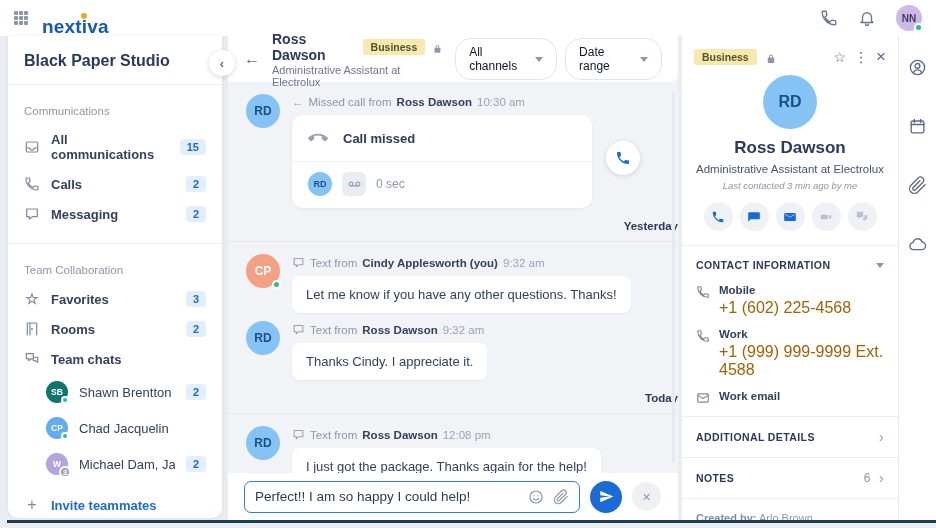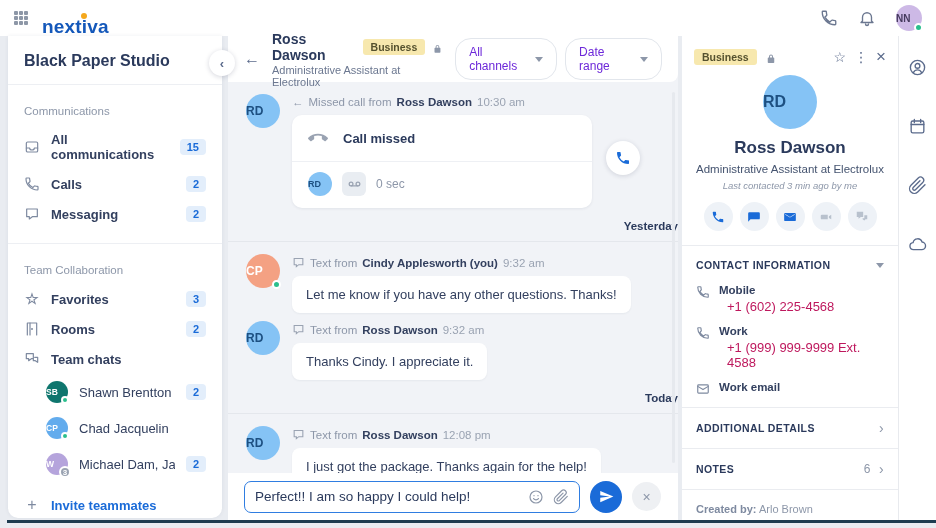--- a/index.html
+++ b/index.html
@@ -9,21 +9,21 @@
 
   
   .topbar { flex:none; height:36px; background:#fff; display:flex; align-items:center; padding:0 14px; }
   .grid-icon { width:14px; height:14px; display:grid; grid-template-columns:repeat(3,4px); grid-template-rows:repeat(3,4px); gap:1px; margin-right:14px; cursor:pointer; }
   .grid-icon span { background:#8d97a7; border-radius:1px; }
   .logo { position:relative; font-size:19px; font-weight:bold; color:#1458ba; letter-spacing:.2px; cursor:pointer;margin-top:18px; }
   .logo .logo-dot { position:absolute; left:39px; top:-3px; width:6px; height:6px; border-radius:50%; background:#f5a81c; }
   .topbar-right { margin-left:auto; display:flex; align-items:center; gap:20px; }
   .tb-icon { width:18px; height:18px; color:#6b7790; cursor:pointer; }
   .tb-icon svg { width:100%; height:100%; }
-  .avatar { border-radius:50%; display:flex; align-items:center; font-weight:bold; position:relative; flex:none; }
+  .avatar { border-radius:50%; display:flex; align-items:center; justify-content:center; font-weight:bold; position:relative; flex:none; }
   .tb-avatar { width:26px; height:26px; background:#cdb9e6; color:#453a5e; font-size:10px; cursor:pointer; }
   .presence { position:absolute; right:-1px; bottom:-1px; width:9px; height:9px; border-radius:50%; background:#2abf8d; border:2px solid #fff; }
 
   
   .main { flex:1; min-height:0; display:flex; background:#e9ecf1; }
   .footer { flex:none; height:8px; background:#e9ecf1; position:relative; }
   .footer .dark-line { position:absolute; left:7px; right:0; top:0; height:3px; background:#1d3c50; }
 
   
   .sidebar { flex:none; width:214px; margin-left:8px; margin-bottom:2px; background:#fff; border-radius:0 0 10px 10px; position:relative; display:flex; flex-direction:column; box-shadow:0 0 4px rgba(25,40,70,.07); }
@@ -46,21 +46,21 @@
   .chat-col { flex:1; min-width:0; margin-left:6px; display:flex; flex-direction:column; background:#f1f3f7; }
   .chat-header { flex:none; height:46px; background:#fff; border-radius:0 0 8px 0; display:flex; align-items:center; padding:0 16px; gap:12px; }
   .back-arrow { font-size:16px; color:#5b6b8c; cursor:pointer; }
   .ch-name-row { display:flex; align-items:center; gap:7px; }
   .ch-name { font-size:14px; font-weight:bold; color:#2b3a5c; }
   .biz-badge { background:#f7e8ae; color:#55512e; font-size:10.5px; font-weight:bold; padding:2px 8px; border-radius:3px; }
   .lock-icon { width:12px; height:12px; color:#8d97a9; }
   .lock-icon svg { width:100%; height:100%; }
   .ch-subtitle { font-size:11px; color:#6b7790; margin-top:1px; }
   .filters { margin-left:auto; display:flex; gap:8px; }
-  .pill { display:flex; align-items:center; gap:7px; border:1px solid #e2e6ec; border-radius:16px; padding:6px 13px; font-size:12px; color:#6d28d9; background:#fff; cursor:pointer; }
+  .pill { display:flex; align-items:center; gap:7px; border:1px solid #e2e6ec; border-radius:16px; padding:6px 13px; font-size:12px; color:#0f172a; background:#fff; cursor:pointer; }
   .caret-down { width:0; height:0; border-left:4px solid transparent; border-right:4px solid transparent; border-top:5px solid #8d97a9; }
 
   .chat-body { flex:1; min-height:0; overflow:hidden; padding:12px 18px 0; position:relative; }
   .scroll-track { position:absolute; right:3px; top:10px; bottom:10px; width:3px; background:#e6e9ee; border-radius:2px; cursor:pointer; }
   .msg { display:flex; gap:12px; margin-bottom:8px; }
   .msg-avatar { width:34px; height:34px; font-size:12px; }
   .av-blue { background:#85c3f5; color:#1d5082; }
   .av-salmon { background:#f4a183; color:#fff; }
   .msg-content { min-width:0; }
   .msg-meta { display:flex; align-items:center; gap:5px; font-size:11.5px; color:#8d97a9; padding-top:2px; }
@@ -110,21 +110,21 @@
   .act-on { color:#1a6bd8; }
   .act-off { color:#b8c1cd; }
   .cp-sec { border-top:1px solid #eaecf0; }
   .cp-sec-head { display:flex; align-items:center; padding:13px 14px; font-size:10.5px; font-weight:bold; letter-spacing:.4px; color:#2b3a5c; cursor:pointer; }
   .cp-sec-head .right { margin-left:auto; display:flex; align-items:center; gap:8px; color:#8d97a9; font-size:12px; font-weight:normal; }
   .chev-r { color:#8d97a9; font-size:14px; line-height:1; }
   .ci-row { display:flex; gap:9px; padding:0 14px 11px; }
   .ci-icon { width:14px; height:14px; color:#7e8aa0; flex:none; margin-top:1px; }
   .ci-icon svg { width:100%; height:100%; }
   .ci-label { font-size:11.5px; font-weight:bold; color:#33405f; }
-  .ci-value { font-size:13px; color:#be185d; margin-top:3px;margin-left:8px; }
+  .ci-value { font-size:16px; color:#a16207; margin-top:3px; }
   .created-row { border-top:1px solid #eaecf0; padding:13px 14px; font-size:11px; color:#8d97a9; }
   .created-row b { color:#7e8aa0; }
   .cp-buttons { margin-top:auto; display:flex; gap:8px; padding:10px 12px 13px; border-top:1px solid #eaecf0; }
 
   
   .rail { flex:none; width:38px; background:#fff; border-left:1px solid #e8eaee; display:flex; flex-direction:column; align-items:center; padding-top:22px; gap:40px; }
   .rail-icon { width:19px; height:19px; color:#5b6b8c; cursor:pointer; }
   .rail-icon svg { width:100%; height:100%; }
 </style>
 </head>

